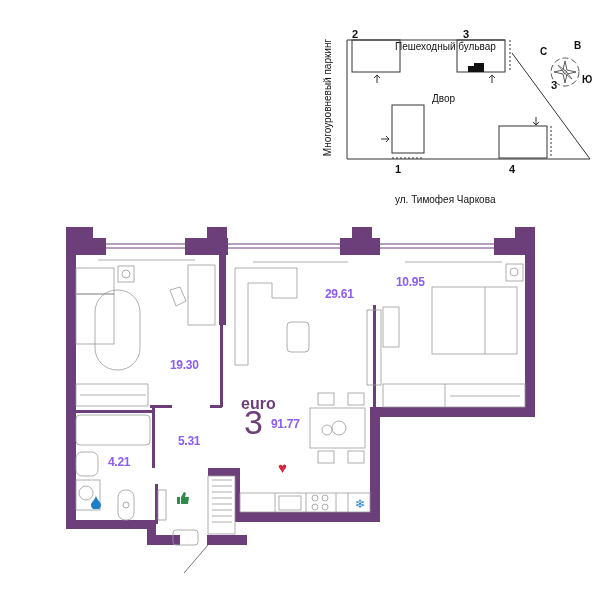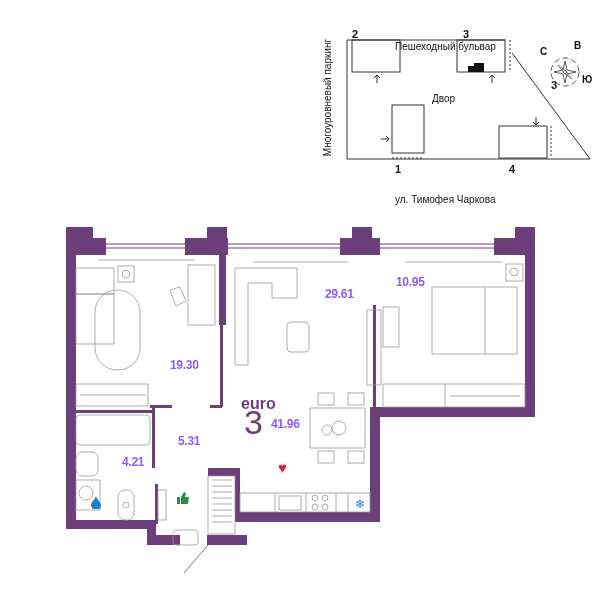--- a/index.html
+++ b/index.html
@@ -171,25 +171,25 @@
     <rect x="208" y="476" width="27" height="58"></rect>
     <path d="M212 480 h20 M212 486 h20 M212 492 h20 M212 498 h20 M212 504 h20 M212 510 h20 M212 516 h20 M212 522 h20"></path>
     <line x1="208" y1="545" x2="184" y2="573" stroke="#555"></line>
   </g>
 </svg>
 
 <div class="area" style="left:170px;top:358px;">19.30</div>
 <div class="area" style="left:325px;top:287px;">29.61</div>
 <div class="area" style="left:396px;top:275px;">10.95</div>
 <div class="area" style="left:178px;top:434px;">5.31</div>
-<div class="area" style="left:108px;top:455px;margin-left:14px;">4.21</div>
+<div class="area" style="left:108px;top:455px;">4.21</div>
 
 <div class="abs" style="left:241px;top:395px;font-size:16px;color:#6d3f7a;font-weight:bold;">euro</div>
 <div class="abs" style="left:244px;top:403px;font-size:34px;color:#6d3f7a;">3</div>
-<div class="area" style="left:271px;top:417px;">41.96</div>
+<div class="area" style="left:271px;top:417px;">91.77</div>
 
 <div class="abs" style="left:278px;top:459px;color:#d7263d;font-size:15px;">♥</div>
 <div class="abs" style="left:176px;top:491px;">
   <svg width="14" height="14" style="position:static;">
       <path d="M1 6 h3 v7 h-3 z M5 6 l3 -5 l2 1 l-1 4 h4 l-1 7 h-7 z" fill="#2e8b4a"></path>
     </svg>
 </div>
 <div class="abs" style="left:91px;top:495px;">
   <svg width="10" height="14" style="position:static;">
       <path d="M5 0 C5 4 0 7 0 10 a5 5 0 0 0 10 0 C10 7 5 4 5 0 Z" fill="#1e7fc9"></path>

